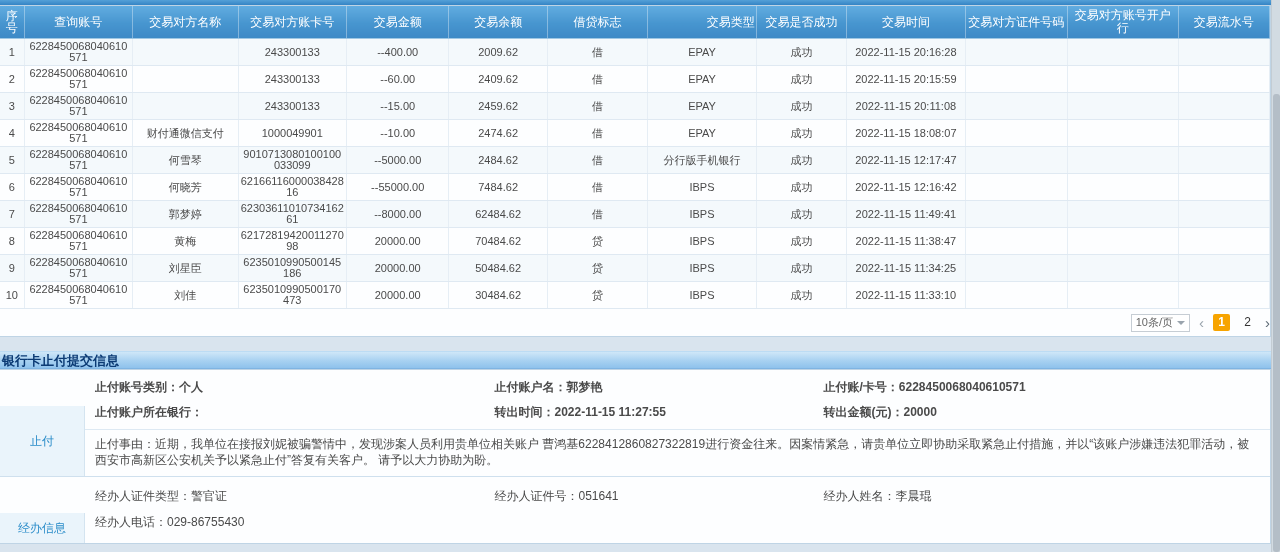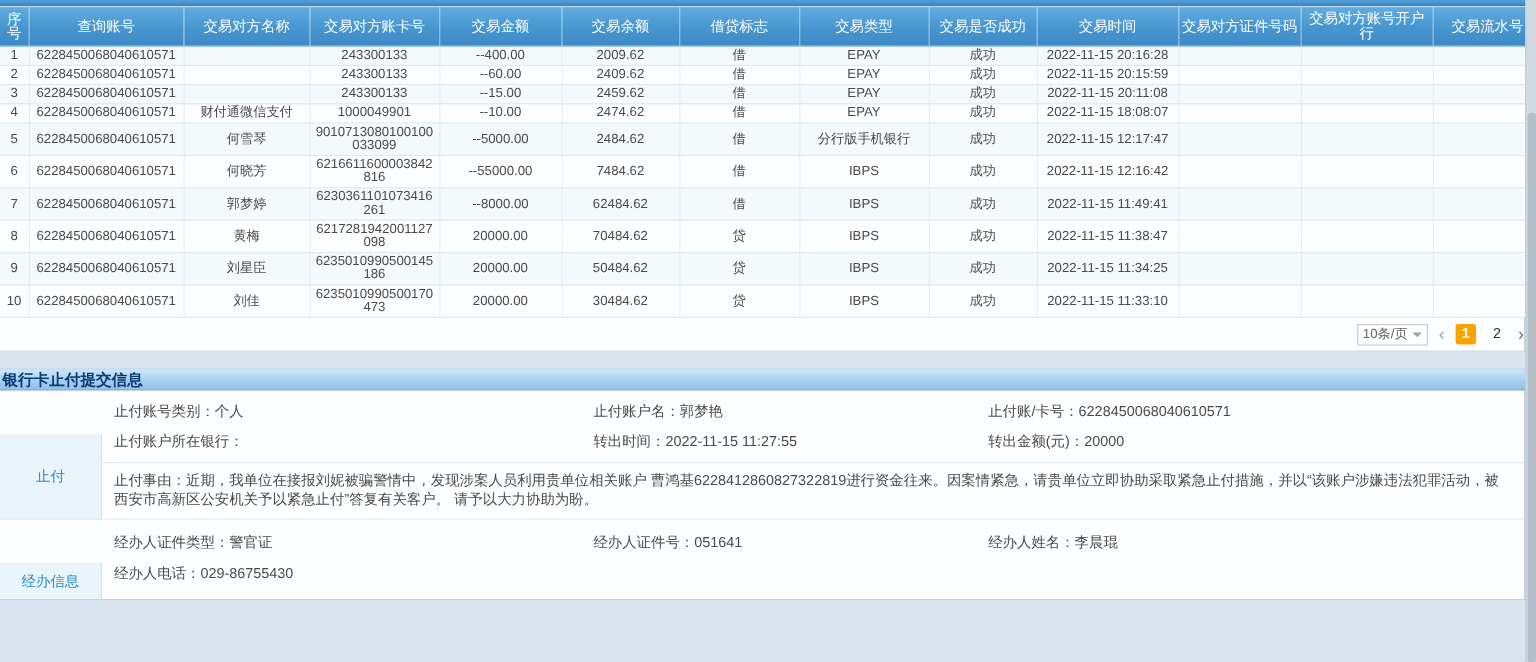--- a/index.html
+++ b/index.html
@@ -50,47 +50,47 @@
   .gap1 { height:14px; } .gap2 { height:14px; }
 
   
   .form { display:flex; border-bottom:1px solid #cfe0ee; }
   .form-label {
     width:85px; flex:0 0 85px; background:#eaf4fb; color:#2a8cc9;
     display:flex; align-items:center; justify-content:center;
     border-right:1px solid #d4e4f0; font-size:12px;margin-top:36px;
   }
   .form-body { flex:1; background:#fdfeff; }
-  .fgrid { display:grid; grid-template-columns:34% 28% 38%; padding:5px 0 4px 10px; }
+  .fgrid { display:grid; grid-template-columns:34% 28% 38%; padding:5px 0 4px 10px;font-weight:bold; }
   .fgrid span { line-height:25px; font-size:12px; color:#4a4a4a; }
   .reason { border-top:1px solid #dde9f3; padding:6px 10px 8px 10px; line-height:16px; font-size:12px; color:#4a4a4a; }
   .agent-grid { display:grid; grid-template-columns:34% 28% 38%; padding:6px 0 8px 10px; }
   .agent-grid span { line-height:26px; font-size:12px; color:#4a4a4a; }
 
   
   .scrollbar { position:absolute; top:0; right:0; width:9px; height:552px; background:#d2dbe2; border-left:1px solid #c3ccd3; }
   .scroll-thumb { position:absolute; top:94px; left:1px; width:7px; height:458px; background:#b4bec7; border-radius:3px; }
 </style>
 </head>
 <body>
 
 <div class="top-strip"></div>
 
 <div class="panel">
   <table class="grid" id="tx-table">
     <thead>
         <tr>
           <th style="width: 24px; margin-top: 32px;">序号</th>
-          <th style="width: 129px;">查询账号</th>
+          <th style="width: 108px;">查询账号</th>
           <th style="width: 105px; margin-top: 22px;">交易对方名称</th>
           <th style="width: 108px;">交易对方账卡号</th>
           <th style="width: 102px;">交易金额</th>
           <th style="width: 98px;">交易余额</th>
           <th style="width: 100px;">借贷标志</th>
-          <th style="width: 108px;">交易类型</th>
+          <th style="width: 108px; text-align: right;">交易类型</th>
           <th style="width: 90px;">交易是否成功</th>
           <th style="width: 118px;">交易时间</th>
           <th style="width: 102px;">交易对方证件号码</th>
           <th style="width: 110px;">交易对方账号开户行</th>
           <th style="width: 91px;">交易流水号</th>
         </tr>
       </thead>
     <tbody>
         <tr>
           <td>1</td>

